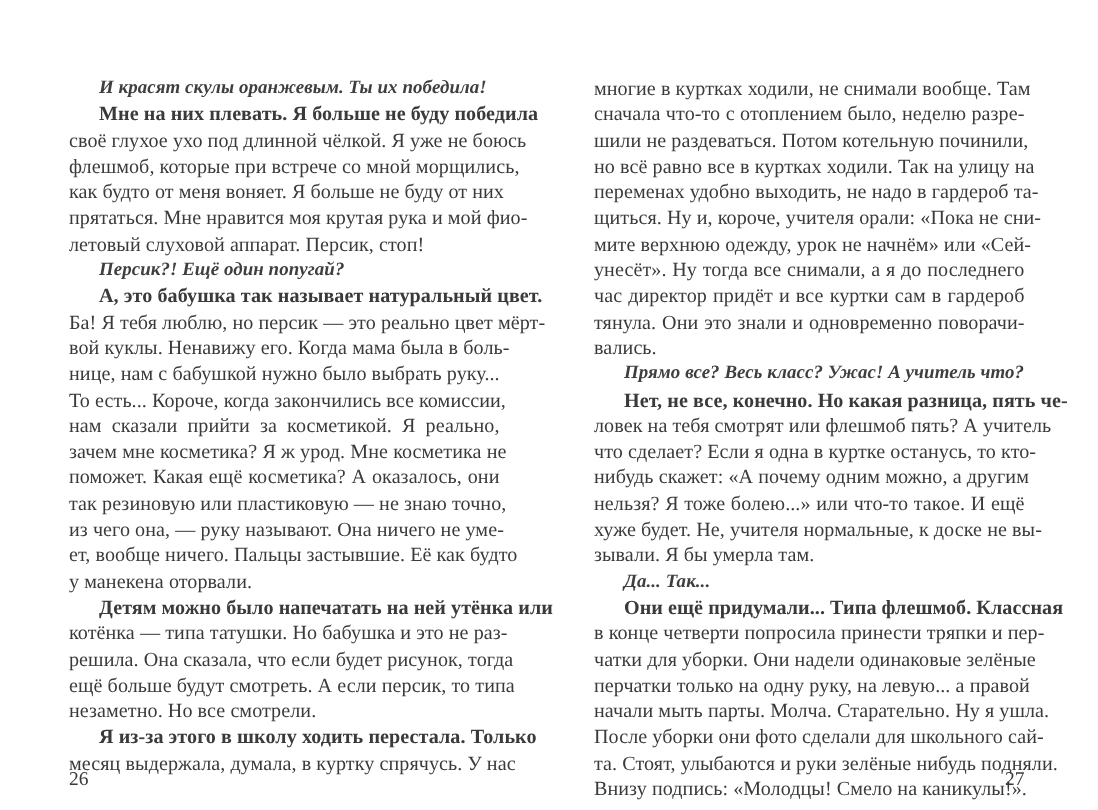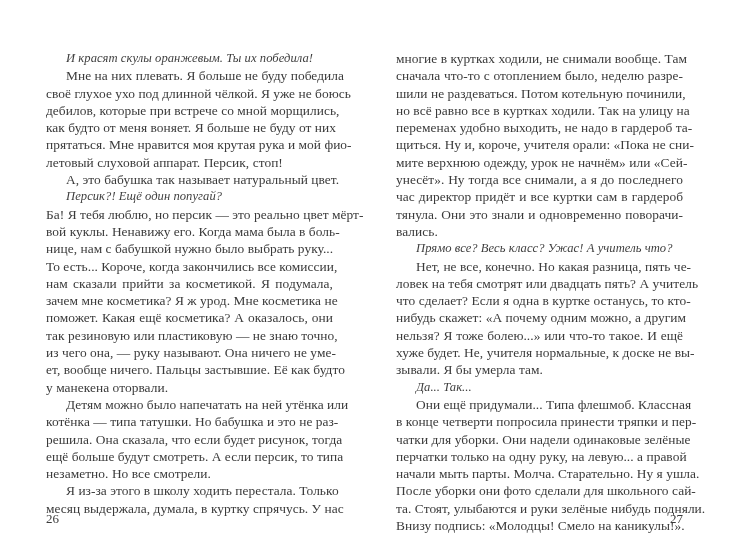--- a/index.html
+++ b/index.html
@@ -39,20 +39,21 @@
       text-align: justify;
       text-align-last: justify;
       height: 17.3px;
       overflow: visible;
     }
     .line.last {
       text-align-last: left;
     }
     .line.indent {
       padding-left: 20px;
+      font-weight: bold;
     }
     .line.italic {
       font-style: italic;
       font-size: 12.6px;
       color: #3f3f3f;
     }
     .page-number {
       position: absolute;
       top: 445px;
       font-size: 13px;
@@ -63,31 +64,31 @@
   </style>
 </head>
 <body>
 
 <div class="spread">
   <div class="page left">
     <div class="text" id="left-text">
         <span class="line italic indent last">И красят скулы оранжевым. Ты их победила!</span>
         <span class="line indent">Мне на них плевать. Я больше не буду победила</span>
         <span class="line ">своё глухое ухо под длинной чёлкой. Я уже не боюсь</span>
-        <span class="line ">дебилов, которые при встрече со мной морщились,</span>
+        <span class="line ">флешмоб, которые при встрече со мной морщились,</span>
         <span class="line ">как будто от меня воняет. Я больше не буду от них</span>
         <span class="line ">прятаться. Мне нравится моя крутая рука и мой фио-</span>
         <span class="line last">летовый слуховой аппарат. Персик, стоп!</span>
+        <span class="line italic indent last">Персик?! Ещё один попугай?</span>
         <span class="line indent">А, это бабушка так называет натуральный цвет.</span>
-        <span class="line italic indent last">Персик?! Ещё один попугай?</span>
         <span class="line ">Ба! Я тебя люблю, но персик — это реально цвет мёрт-</span>
         <span class="line ">вой куклы. Ненавижу его. Когда мама была в боль-</span>
         <span class="line ">нице, нам с бабушкой нужно было выбрать руку...</span>
         <span class="line ">То есть... Короче, когда закончились все комиссии,</span>
-        <span class="line ">нам сказали прийти за косметикой. Я подумала,</span>
+        <span class="line ">нам сказали прийти за косметикой. Я реально,</span>
         <span class="line ">зачем мне косметика? Я ж урод. Мне косметика не</span>
         <span class="line ">поможет. Какая ещё косметика? А оказалось, они</span>
         <span class="line ">так резиновую или пластиковую — не знаю точно,</span>
         <span class="line ">из чего она, — руку называют. Она ничего не уме-</span>
         <span class="line ">ет, вообще ничего. Пальцы застывшие. Её как будто</span>
         <span class="line last">у манекена оторвали.</span>
         <span class="line indent">Детям можно было напечатать на ней утёнка или</span>
         <span class="line ">котёнка — типа татушки. Но бабушка и это не раз-</span>
         <span class="line ">решила. Она сказала, что если будет рисунок, тогда</span>
         <span class="line ">ещё больше будут смотреть. А если персик, то типа</span>
@@ -105,21 +106,21 @@
         <span class="line ">но всё равно все в куртках ходили. Так на улицу на</span>
         <span class="line ">переменах удобно выходить, не надо в гардероб та-</span>
         <span class="line ">щиться. Ну и, короче, учителя орали: «Пока не сни-</span>
         <span class="line ">мите верхнюю одежду, урок не начнём» или «Сей-</span>
         <span class="line ">унесёт». Ну тогда все снимали, а я до последнего</span>
         <span class="line ">час директор придёт и все куртки сам в гардероб</span>
         <span class="line ">тянула. Они это знали и одновременно поворачи-</span>
         <span class="line last">вались.</span>
         <span class="line italic indent last">Прямо все? Весь класс? Ужас! А учитель что?</span>
         <span class="line indent">Нет, не все, конечно. Но какая разница, пять че-</span>
-        <span class="line ">ловек на тебя смотрят или двадцать пять? А учитель</span>
+        <span class="line ">ловек на тебя смотрят или флешмоб пять? А учитель</span>
         <span class="line ">что сделает? Если я одна в куртке останусь, то кто-</span>
         <span class="line ">нибудь скажет: «А почему одним можно, а другим</span>
         <span class="line ">нельзя? Я тоже болею...» или что-то такое. И ещё</span>
         <span class="line ">хуже будет. Не, учителя нормальные, к доске не вы-</span>
         <span class="line last">зывали. Я бы умерла там.</span>
         <span class="line italic indent last">Да... Так...</span>
         <span class="line indent">Они ещё придумали... Типа флешмоб. Классная</span>
         <span class="line ">в конце четверти попросила принести тряпки и пер-</span>
         <span class="line ">чатки для уборки. Они надели одинаковые зелёные</span>
         <span class="line ">перчатки только на одну руку, на левую... а правой</span>

